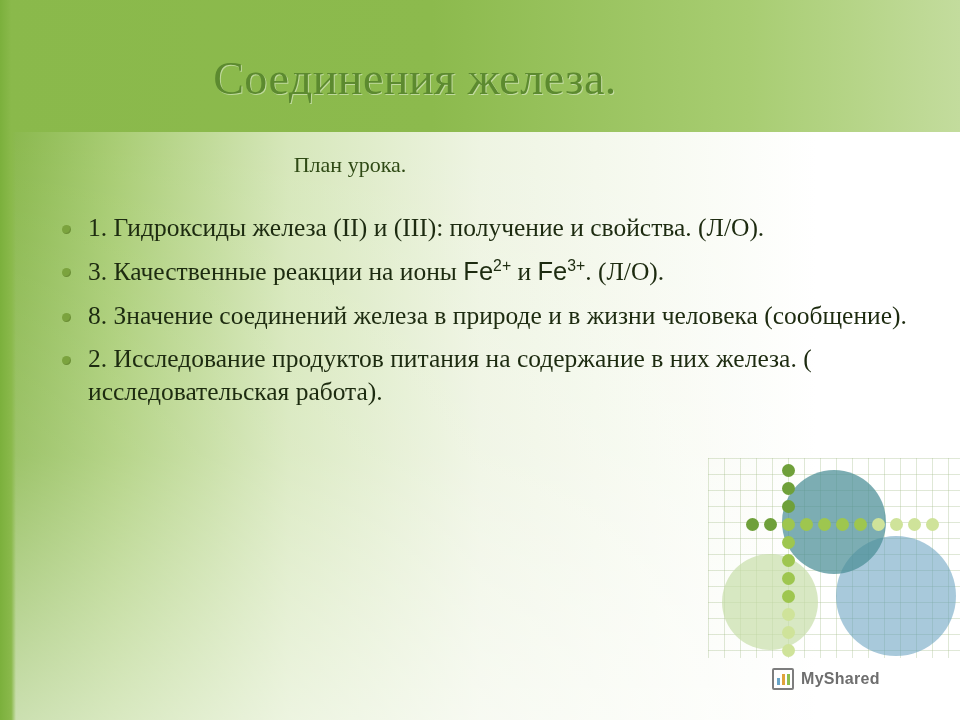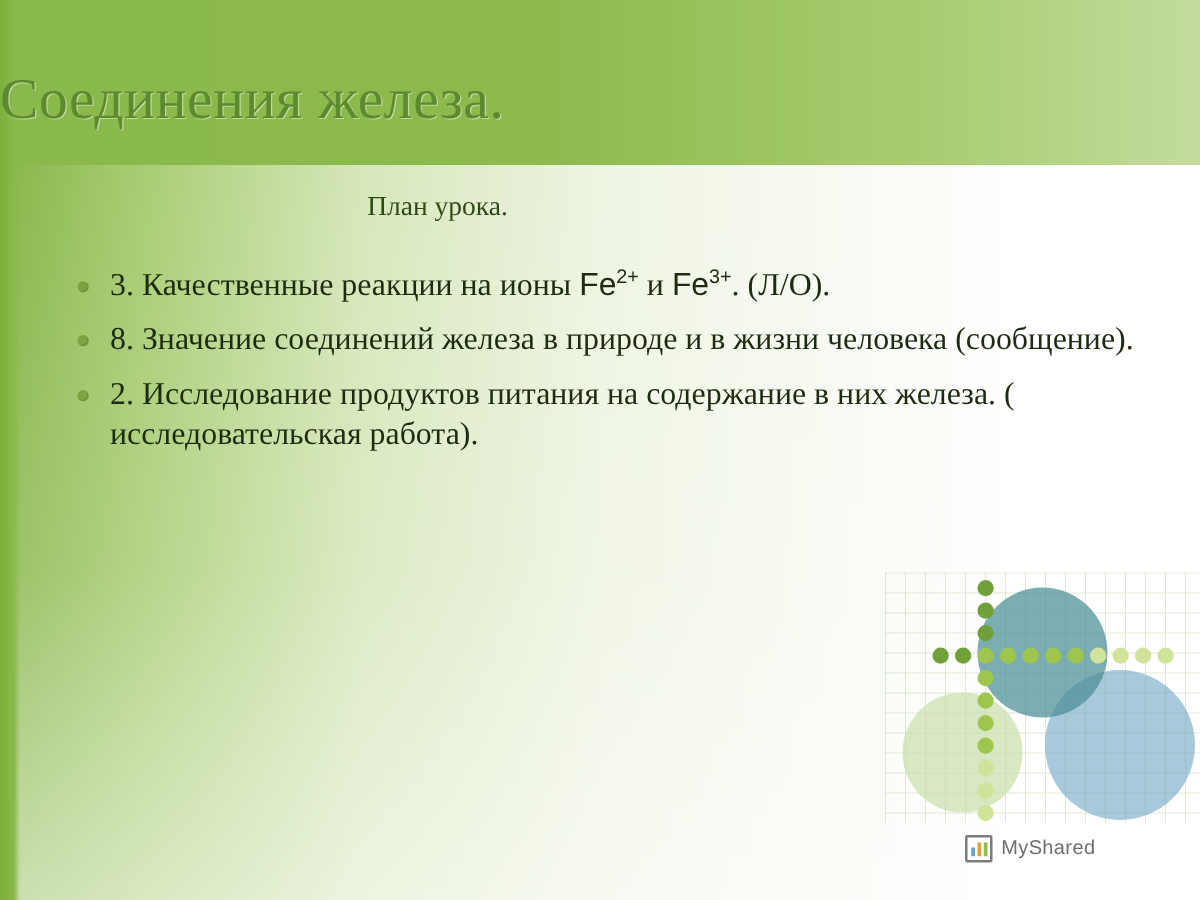--- a/index.html
+++ b/index.html
@@ -55,21 +55,21 @@
     width: 16px;
     height: 720px;
     background: linear-gradient(to right, #7bb03c 0%, #8ab94b 70%, rgba(138,185,75,0) 100%);
   }
 
   .title {
     position: absolute;
     left: 0;
     top: 52px;
     width: 830px;
-    text-align: left;
+    text-align: center;
     font-size: 46px;
     color: #5c8a2f;
     letter-spacing: 0.5px;
     text-shadow: 1px 1px 0 rgba(255,255,255,0.45);
   }
 
   .subtitle {
     position: absolute;
     left: 0;
     top: 152px;
@@ -195,41 +195,47 @@
     content: "";
     position: absolute;
     left: 8px; bottom: 3px;
     width: 3px; height: 11px;
     background: #e0a33c;
     box-shadow: 5px 0 0 #8dbf4e;
   }
   .mysh-text {
     font-family: "Liberation Sans", sans-serif;
     font-size: 16px;
-    font-weight: normal;
+    font-weight: bold;
     color: #6e6e6e;
     letter-spacing: 0.3px;
   }
 </style>
 </head>
 <body>
 
 <div id="slide">
 
   <div class="top-band"></div>
   <div class="body-fade"></div>
   <div class="body-fade-v"></div>
   <div class="left-edge"></div>
 
   <div class="title">Соединения железа.</div>
 
   <div class="subtitle">План урока.</div>
 
   <div class="plan-list">
 
+    <div class="plan-item">
+      <span class="bullet">
+          <i></i>
+        </span>
+      <div class="plan-text">1. Гидроксиды железа (II) и (III): получение и свойства. (Л/О).</div>
+    </div>
 
     <div class="plan-item">
       <span class="bullet">
           <i></i>
         </span>
       <div class="plan-text"><span>3. Качественные реакции на  ионы   </span><span class="fe"><span>Fe</span><sup>2+</sup></span><span> и  </span><span class="fe"><span>Fe</span><sup>3+</sup></span><span>. (Л/О).</span></div>
     </div>
 
     <div class="plan-item">
       <span class="bullet">

